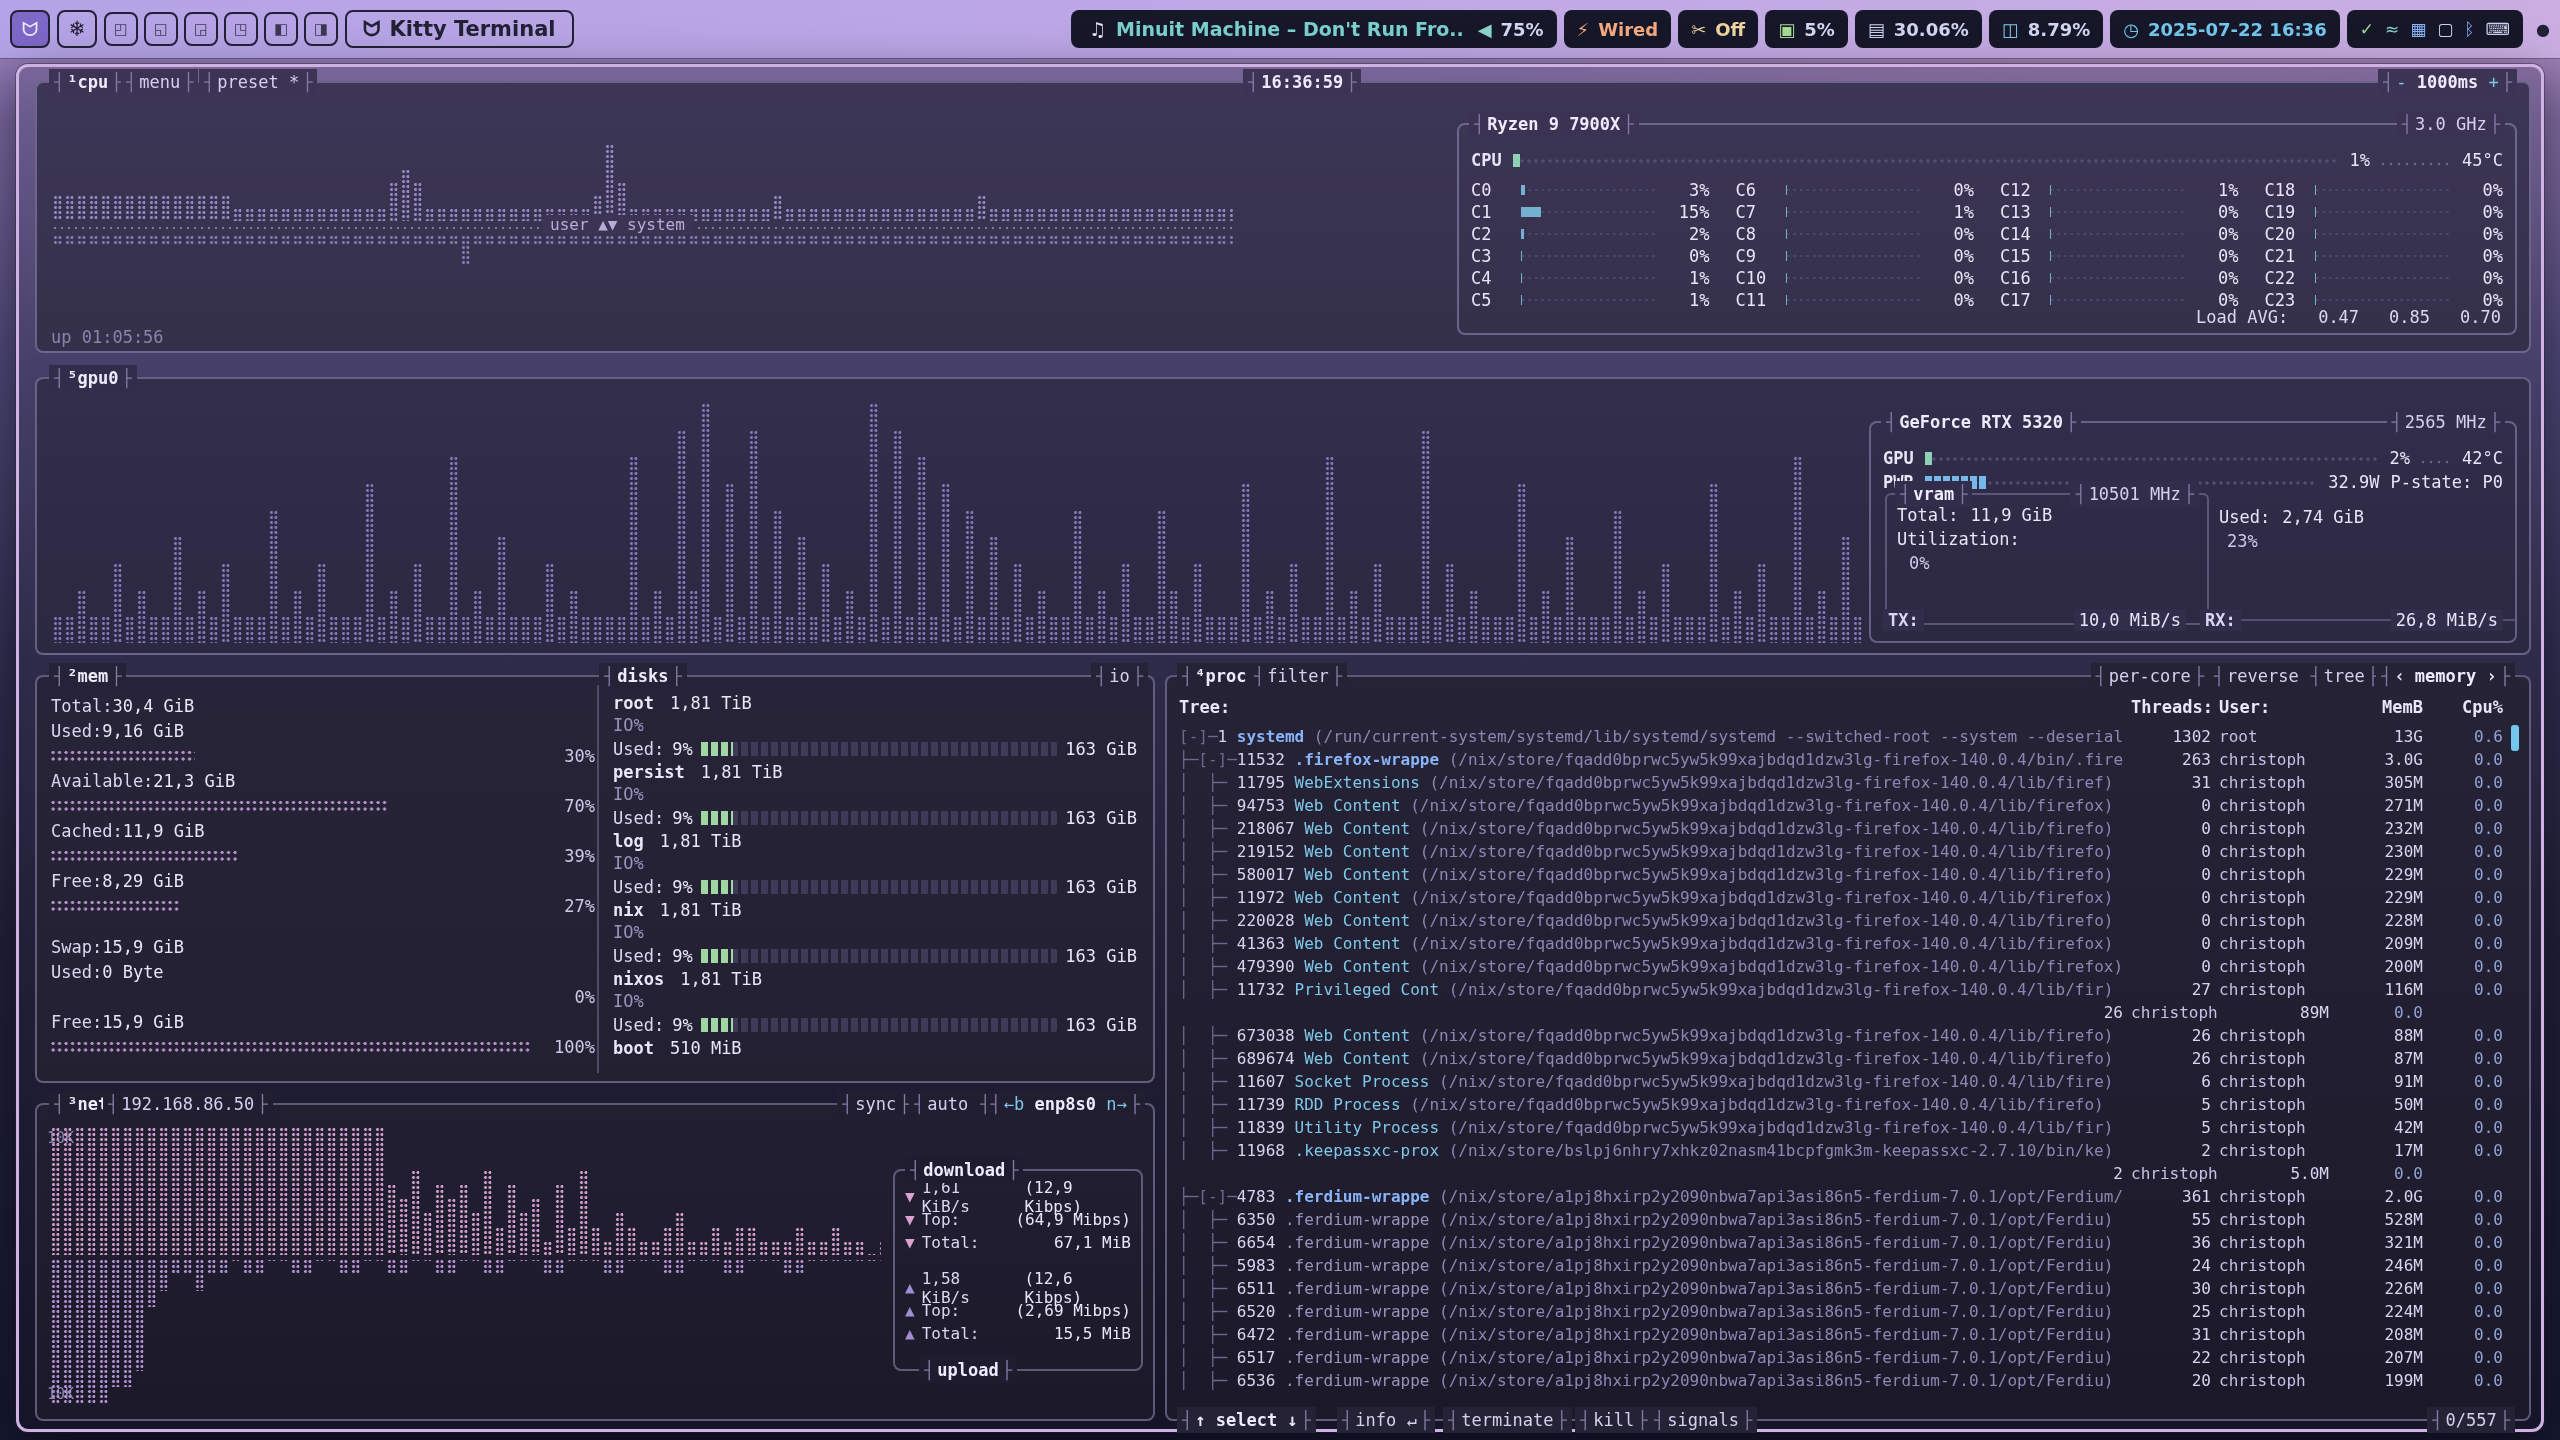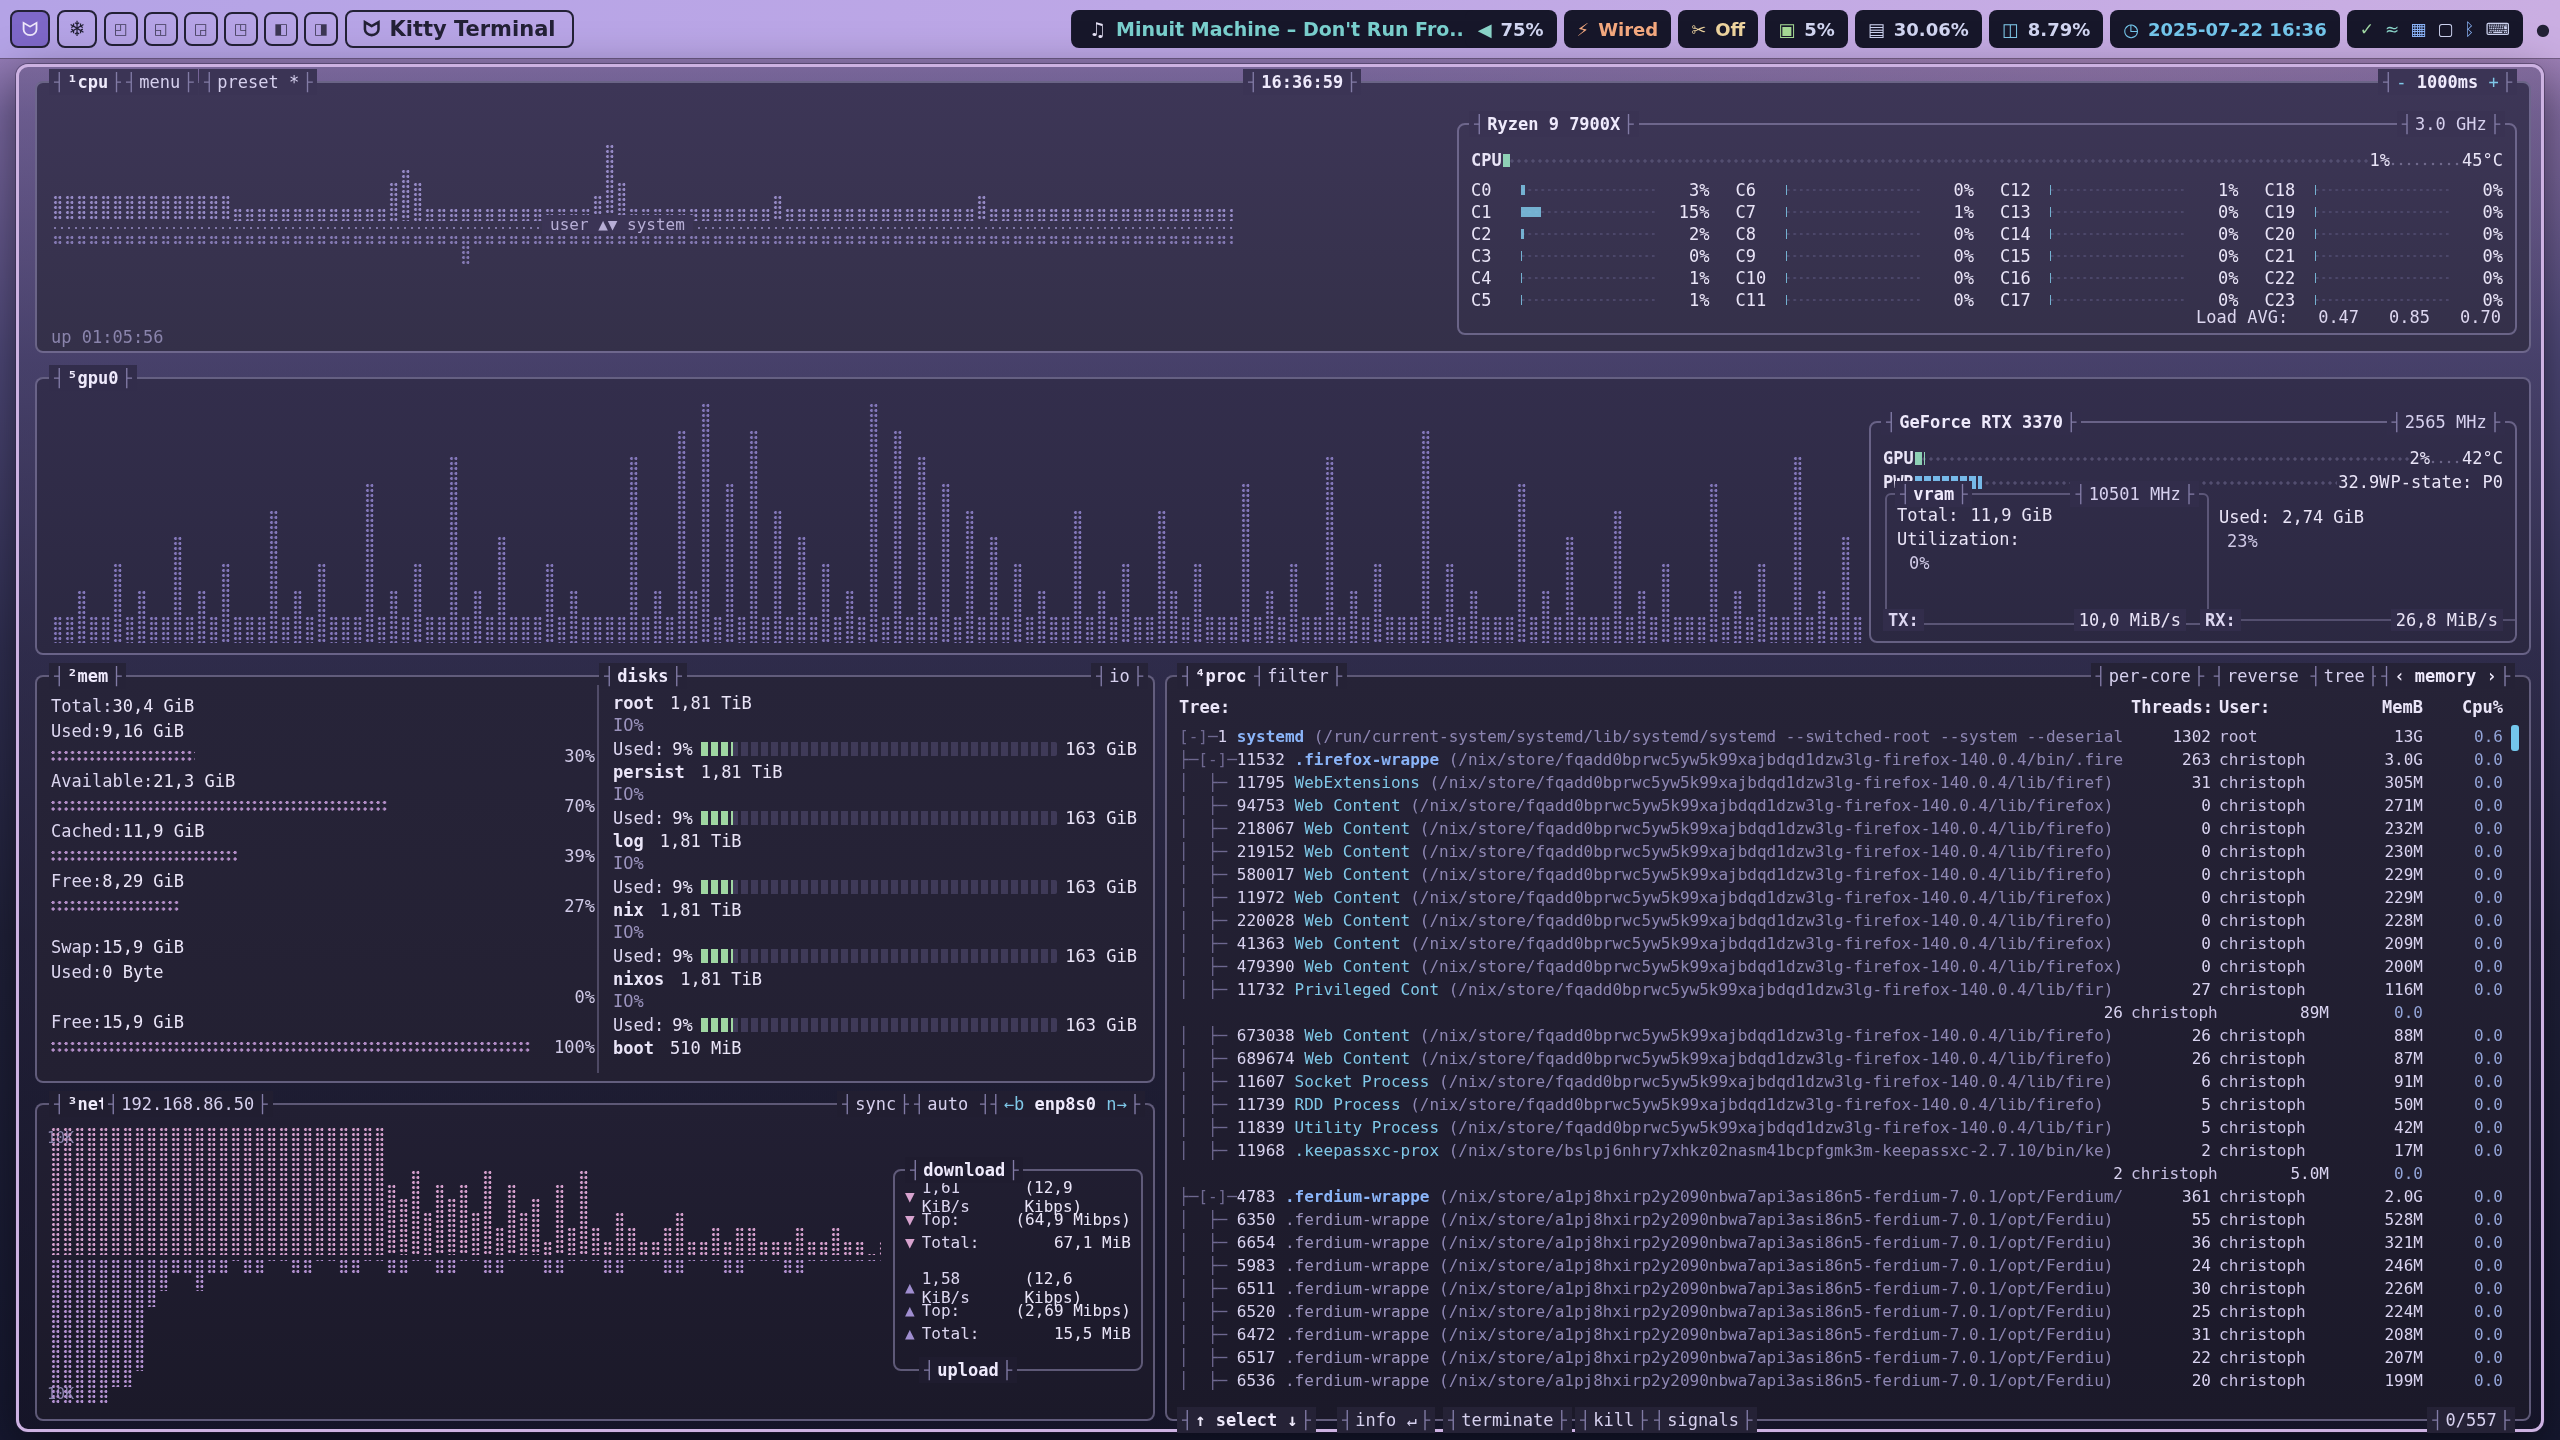--- a/index.html
+++ b/index.html
@@ -48,21 +48,21 @@
   
   .graph{position:absolute;overflow:hidden;display:flex;column-gap:3px;}
   .graph.up{align-items:flex-end;}
   .graph.down{align-items:flex-start;}
   .gcol{flex:0 0 9px;width:9px;background-image:radial-gradient(circle at 2.5px 2.5px,var(--gc) 1.4px,transparent 1.6px);background-size:4.5px 5px;}
   .divline{position:absolute;height:6px;background-image:radial-gradient(circle at 2px 3px,#8d83b8 1.3px,transparent 1.5px);background-size:7px 6px;opacity:.85;}
   .divlabel{position:absolute;color:#b7aed6;font-size:16px;background:var(--bg);padding:0 8px;z-index:2;}
   .uptime{position:absolute;left:14px;bottom:4px;color:#8a84ac;font-size:17px;}
   .scale{position:absolute;left:10px;color:#8a84ac;font-size:15px;}
   
-  .brow{position:absolute;left:12px;right:12px;display:flex;align-items:center;gap:1px;height:22px;line-height:22px;font-size:17px;}
+  .brow{position:absolute;left:12px;right:12px;display:flex;align-items:center;gap:11px;height:22px;line-height:22px;font-size:17px;}
   .lbl{font-weight:bold;color:#e9e4f7;}
   .val{color:#e9e4f7;}
   .track{position:relative;flex:1;height:15px;border-radius:2px;background-image:radial-gradient(circle at 2px 8px,#534e70 1.5px,transparent 1.7px);background-size:7px 15px;}
   .fill{position:absolute;left:0;top:1px;bottom:1px;min-width:6px;background:repeating-linear-gradient(90deg,var(--fc) 0 7px,transparent 7px 9px);}
   .leader{flex:1;height:18px;background-image:radial-gradient(circle at 2px 13px,rgba(164,156,196,.5) 1.4px,transparent 1.6px);background-size:8px 18px;background-repeat:repeat-x;}
   span.leader{flex:none;}
   
   .cpubox{right:12px;top:40px;width:1060px;height:212px;--bg:#3a3353;}
   .coregrid{position:absolute;left:12px;right:12px;top:54px;display:grid;grid-template-columns:repeat(4,1fr);grid-template-rows:repeat(6,22px);grid-auto-flow:column;column-gap:26px;font-size:17px;}
   .core{display:flex;align-items:center;gap:8px;}
@@ -771,21 +771,21 @@
         <div class="gcol" style="height: 26.6667px;"></div>
         <div class="gcol" style="height: 186.667px;"></div>
         <div class="gcol" style="height: 26.6667px;"></div>
         <div class="gcol" style="height: 53.3333px;"></div>
         <div class="gcol" style="height: 26.6667px;"></div>
         <div class="gcol" style="height: 106.667px;"></div>
         <div class="gcol" style="height: 26.6667px;"></div>
       </div>
 
     <div class="subbox gpubox">
-      <span class="blabel title" style="left:10px">GeForce RTX 3370</span>
+      <span class="blabel title" style="left:10px">GeForce RTX 5320</span>
       <span class="blabel" style="right:10px">2565 MHz</span>
       <div class="brow" style="top:24px">
         <span class="lbl">GPU</span>
         <div class="track">
             <div class="fill" id="gpu-util-fill" style="--fc: #8ed0b5; width: 2%;"></div>
           </div>
         <span class="val">2%</span>
         <span class="leader" style="width:30px"></span>
         <span class="val">42°C</span>
       </div>

